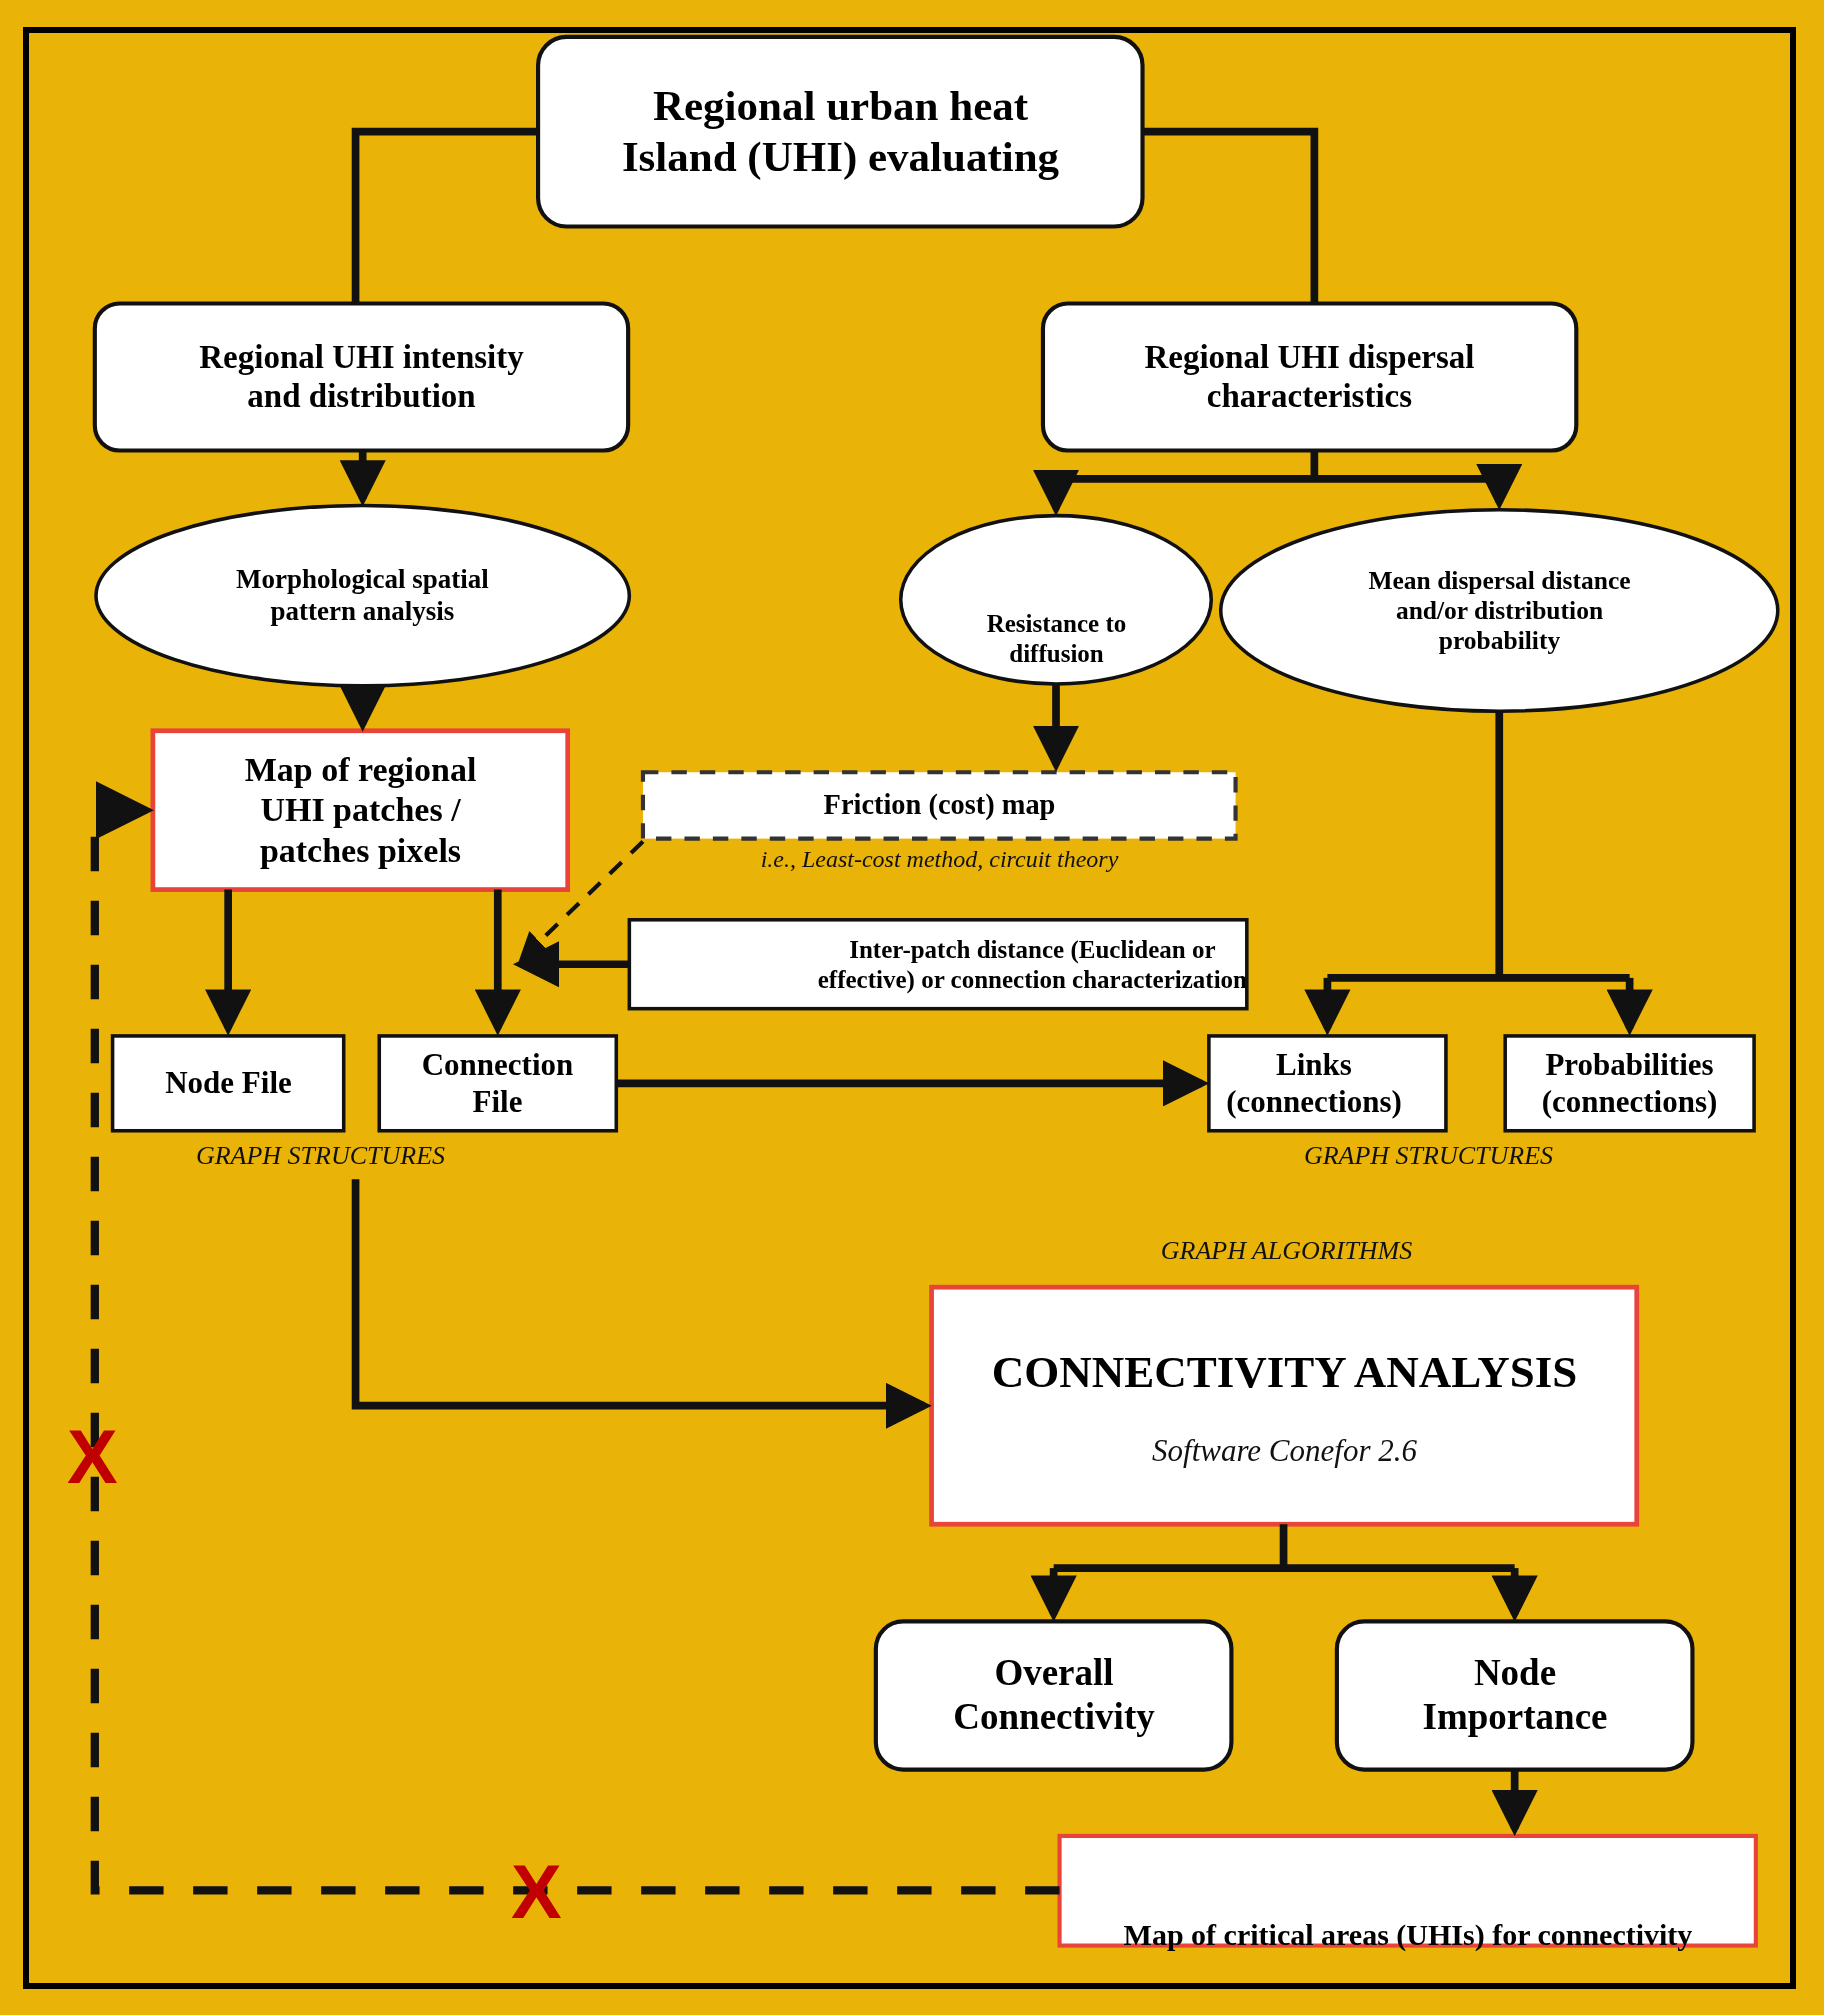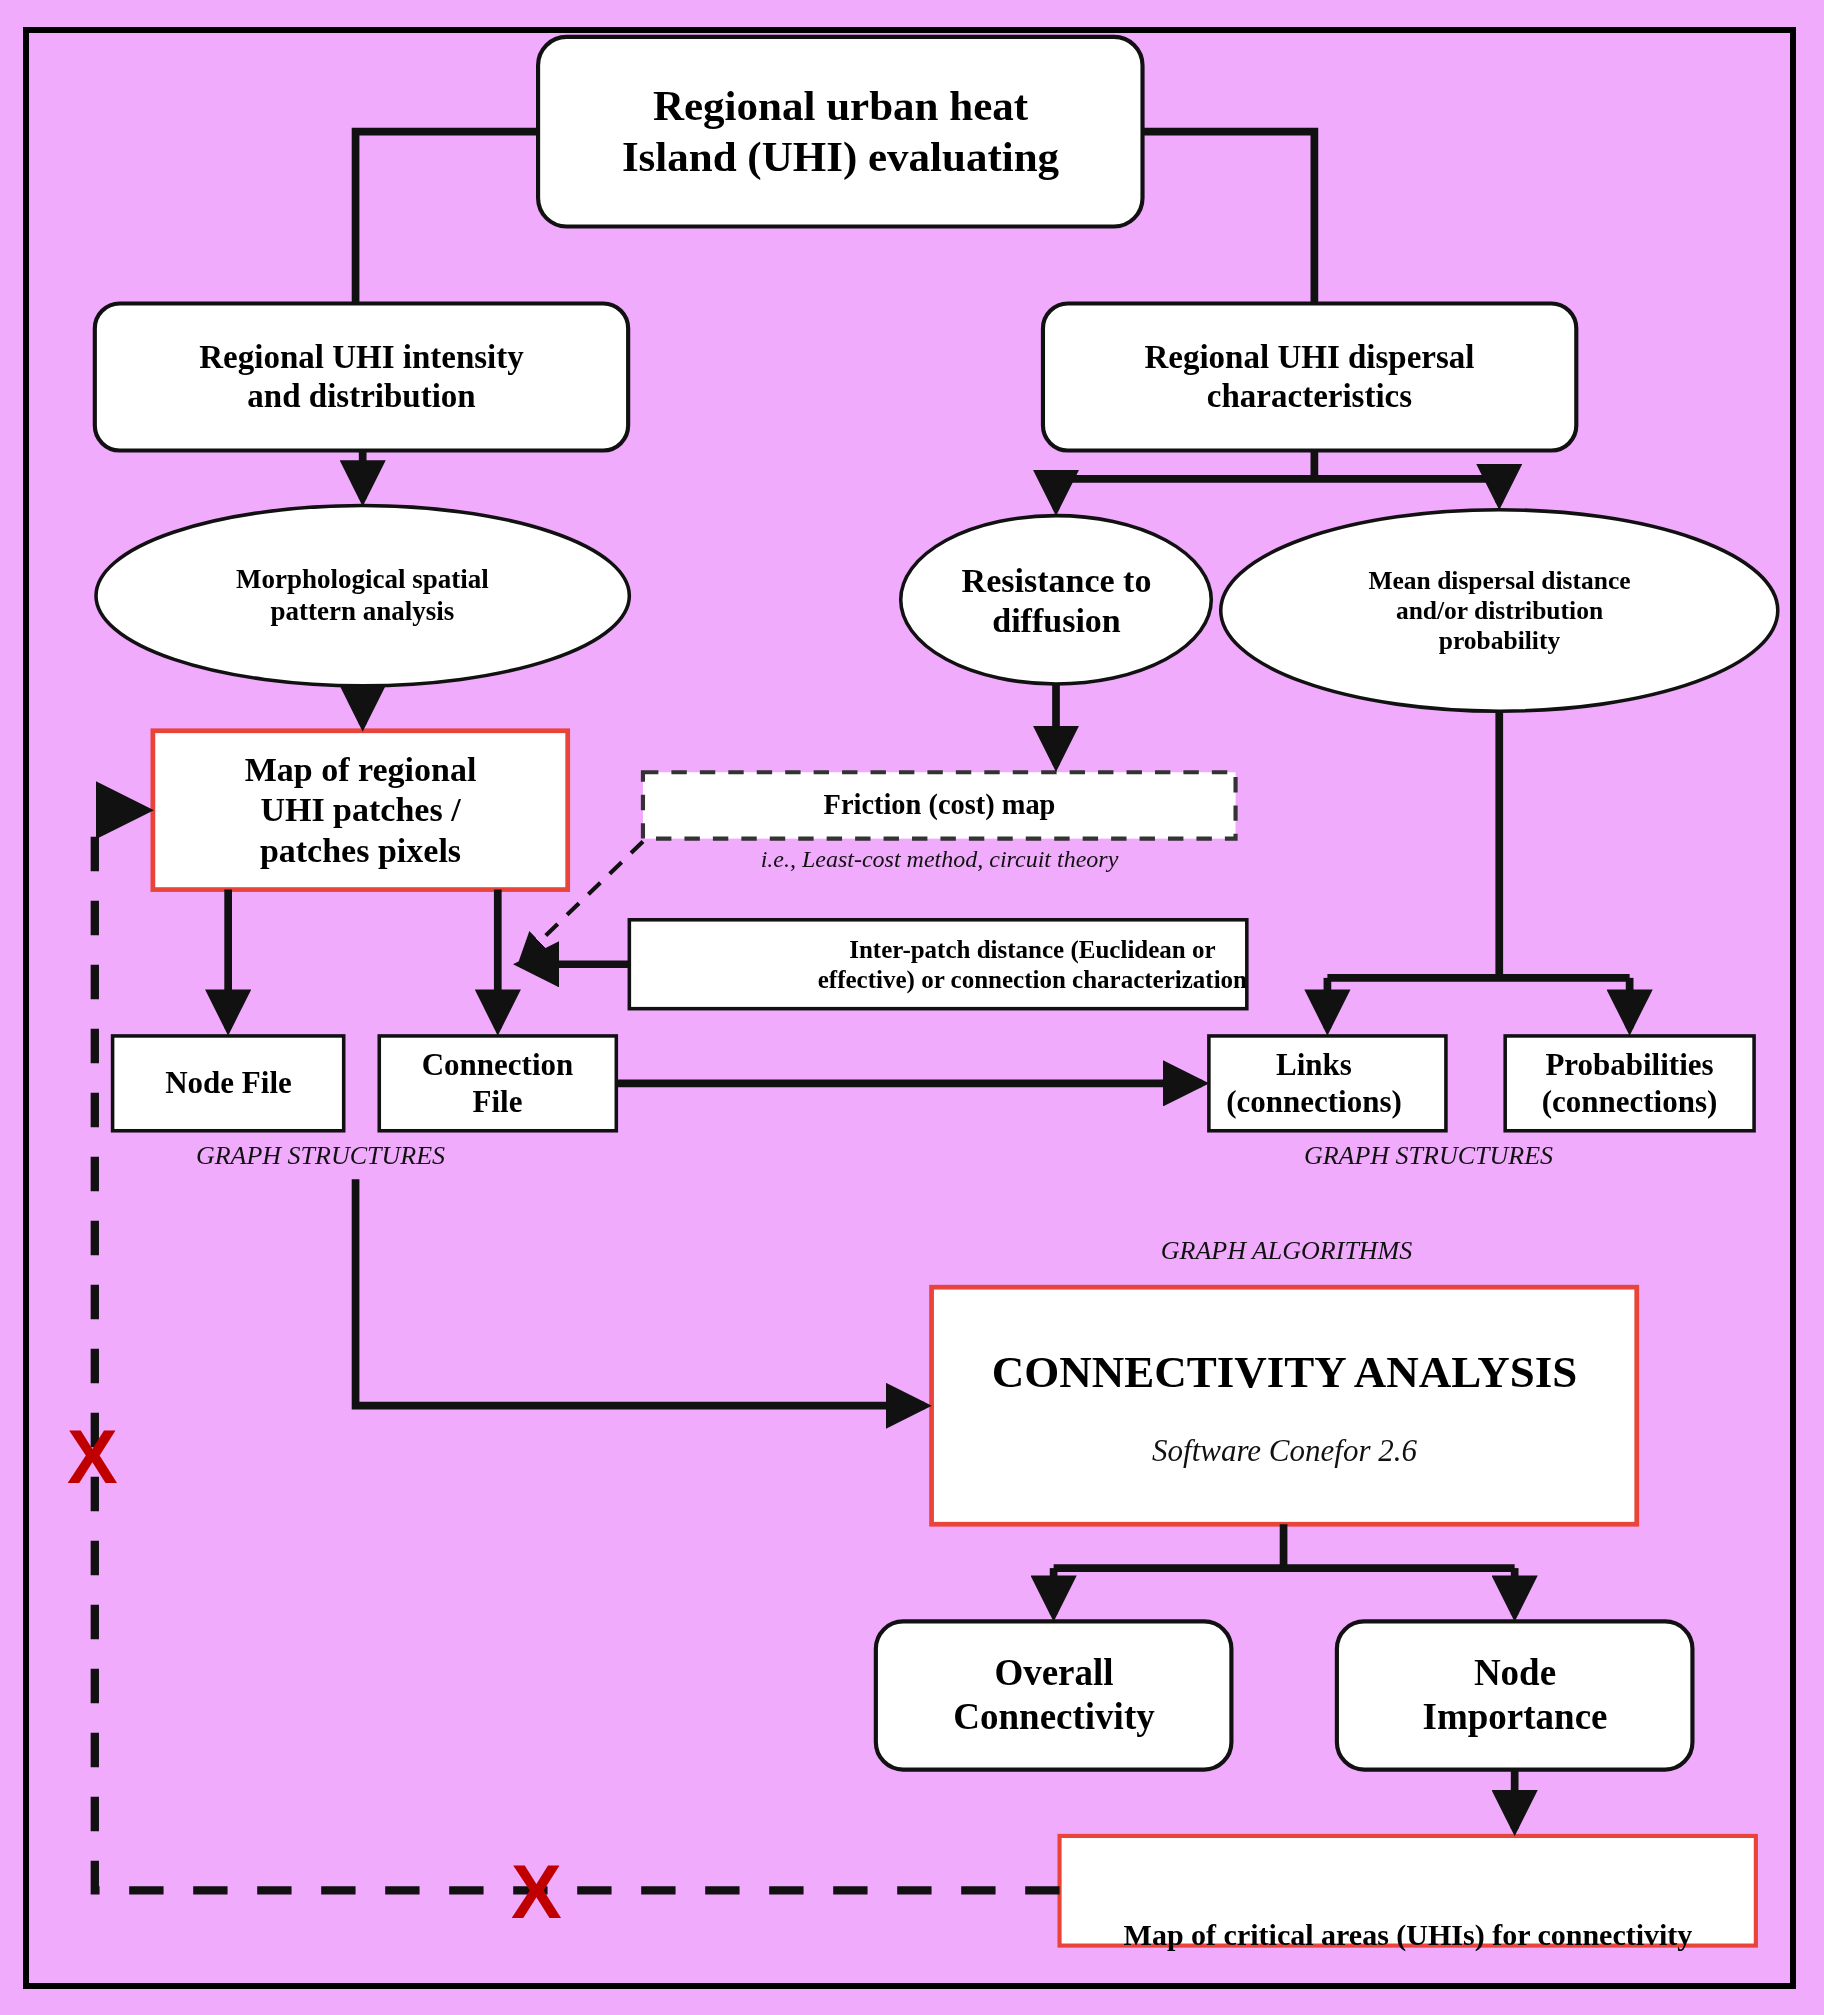--- a/index.html
+++ b/index.html
@@ -4,21 +4,21 @@
 <style>
   html, body {
     margin: 0;
     padding: 0;
     background: #ffffff;
   }
   #page {
     position: relative;
     width: 1824px;
     height: 2015px;
-    background: #f0abfc;
+    background: #eab308;
     font-family: "Liberation Serif", "DejaVu Serif", serif;
     overflow: hidden;
   }
   #frame {
     position: absolute;
     left: 22.5px;
     top: 27px;
     width: 1773px;
     height: 1962px;
     border: 6px solid #000000;
@@ -174,21 +174,21 @@
     </span>
   </div>
 
   <div class="node-label bold" style="left:1043px; top:303px; width:533px; height:147px; font-size:33px;">
     <span>
       <span class="stack">Regional UHI dispersal</span>
       <span class="stack">characteristics</span>
     </span>
   </div>
 
-  <div class="node-label bold" style="left:901px; top:517px; width:311px; height:168px; font-size:34px;">
+  <div class="node-label bold" style="left:901px; top:500px; width:311px; height:168px; font-size:25px;align-items:flex-end;">
     <span>
       <span class="stack">Resistance to</span>
       <span class="stack">diffusion</span>
     </span>
   </div>
 
   <div class="node-label bold" style="left:1221px; top:510px; width:557px; height:202px; font-size:25.5px;">
     <span>
       <span class="stack">Mean dispersal distance</span>
       <span class="stack">and/or distribution</span>

